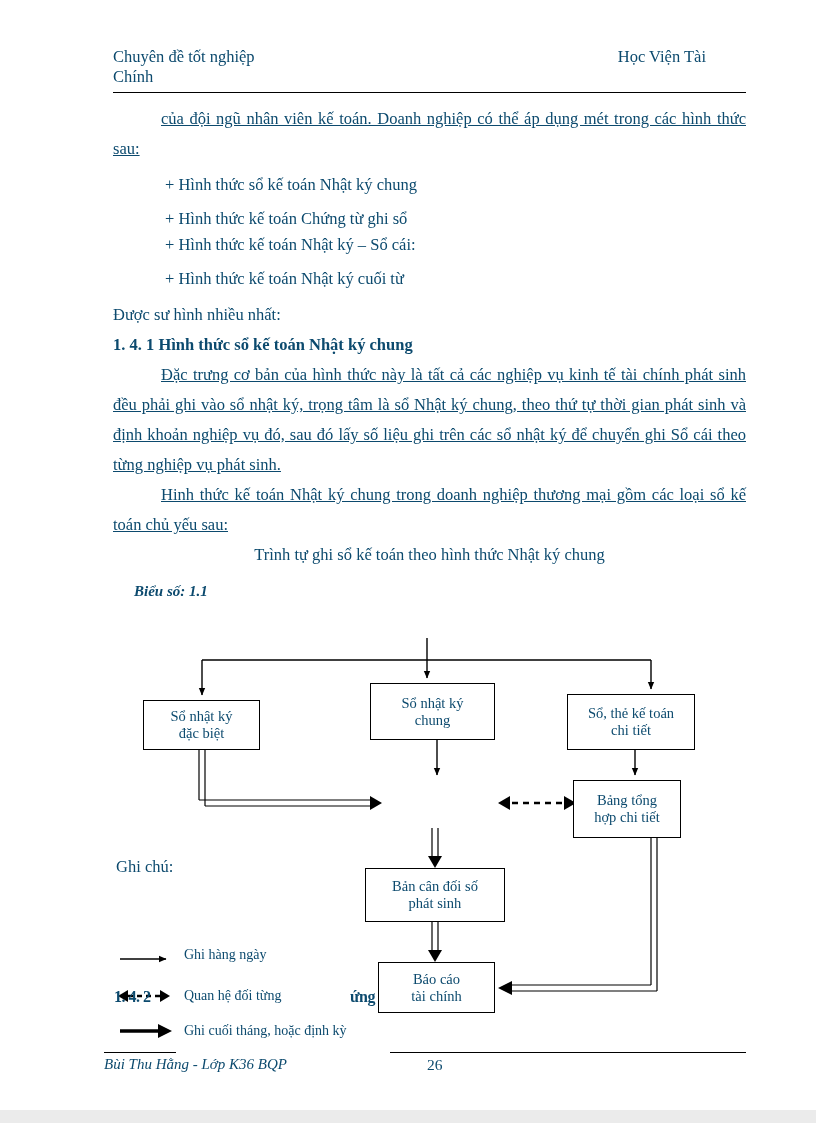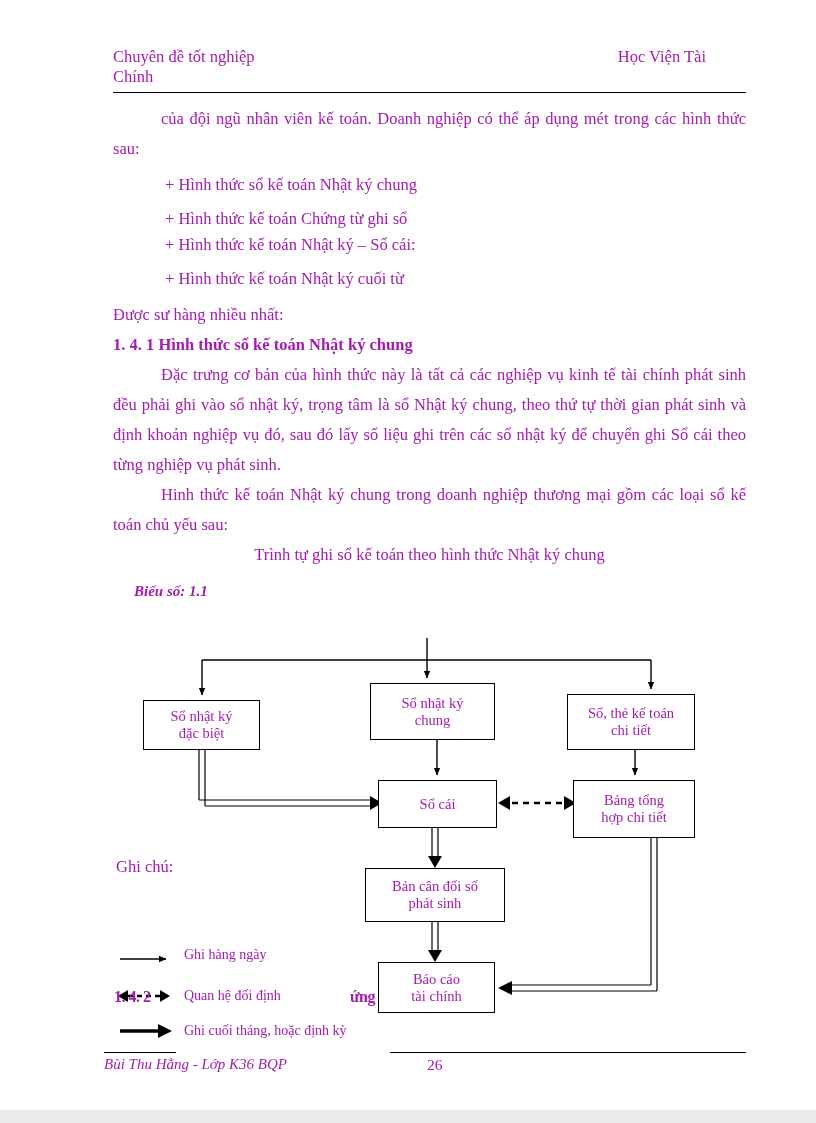--- a/index.html
+++ b/index.html
@@ -8,21 +8,21 @@
     background: #f0f0f0;
   }
   .page {
     position: relative;
     width: 816px;
     height: 1123px;
     background: #ffffff;
     margin: 0 auto;
     overflow: hidden;
     font-family: "Liberation Serif", "DejaVu Serif", serif;
-    color: #a21caf;
+    color: #0c4a6e;
   }
 
   
   .hdr {
     position: absolute;
     left: 113px;
     top: 46px;
     width: 633px;
     font-size: 16.5px;
     line-height: 21px;
@@ -50,21 +50,21 @@
     left: 113px;
     top: 104px;
     width: 633px;
     font-size: 16.5px;
   }
   .p {
     margin: 0;
     text-align: justify;
     line-height: 30px;
   }
-  .p.indent { text-indent: 48px; }
+  .p.indent { text-indent: 48px; text-decoration: underline; }
   .p.nojust { text-align: left; }
   .bullet {
     margin: 0;
     line-height: 30px;
     padding-left: 52px;
     text-align: left;
   }
   .bullet.tight { line-height: 26px; }
   .gap-sm { height: 6px; }
   .bold { font-weight: bold; }
@@ -174,21 +174,21 @@
   <div class="body-text">
     <p class="p indent">của đội ngũ nhân viên kế toán. Doanh nghiệp có thể áp dụng mét trong các hình thức sau:</p>
     <div class="gap-sm"></div>
     <p class="bullet">+ Hình thức sổ kế toán Nhật ký chung</p>
     <div class="gap-sm"></div>
     <p class="bullet tight">+ Hình thức kế toán Chứng từ ghi sổ</p>
     <p class="bullet tight">+ Hình thức kế toán Nhật ký – Sổ cái:</p>
     <div class="gap-sm"></div>
     <p class="bullet">+ Hình thức kế toán Nhật ký cuối từ</p>
     <div class="gap-sm"></div>
-    <p class="p nojust">Được sư hàng nhiều nhất:</p>
+    <p class="p nojust">Được sư hình nhiều nhất:</p>
     <p class="p nojust bold">1. 4. 1 Hình thức sổ kế toán Nhật ký chung</p>
     <p class="p indent">Đặc trưng cơ bản của hình thức này là tất cả các nghiệp vụ kinh tế tài chính phát sinh đều phải ghi vào sổ nhật ký, trọng tâm là sổ Nhật ký chung, theo thứ tự thời gian phát sinh và định khoản nghiệp vụ đó, sau đó lấy số liệu ghi trên các sổ nhật ký để chuyển ghi Sổ cái theo từng nghiệp vụ phát sinh.</p>
     <p class="p indent">Hinh thức kế toán Nhật ký chung trong doanh nghiệp thương mại gồm các loại sổ kế toán chủ yếu sau:</p>
     <p class="p center">Trình tự ghi sổ kế toán theo hình thức Nhật ký chung</p>
   </div>
 
   <div class="cap" style="left:134px; top:583px;">Biểu số: 1.1</div>
 
   <svg class="diagram" viewBox="0 0 816 1123">
     <defs>
@@ -269,43 +269,40 @@
   <div class="box" style="left:370px; top:683px; width:125px; height:57px; white-space:pre-line;">
     <span>Sổ nhật ký
 chung</span>
   </div>
 
   <div class="box" style="left:567px; top:694px; width:128px; height:56px; white-space:pre-line;align-items:center;">
     <span>Sổ, thẻ kế toán
 chi tiết</span>
   </div>
 
-  <div class="box" style="left:378px; top:780px; width:119px; height:48px;">
-    <span>Sổ cái</span>
-  </div>
-
-  <div class="box" style="left:573px; top:780px; width:122px; height:58px; white-space:pre-line;">
+
+  <div class="box" style="left:573px; top:780px; width:108px; height:58px; white-space:pre-line;">
     <span>Bảng tổng
 hợp chi tiết</span>
   </div>
 
   <div class="box" style="left:378px; top:962px; width:117px; height:51px; white-space:pre-line;">
     <span>Báo cáo
 tài chính</span>
   </div>
 
   <div class="box" style="left:365px; top:868px; width:140px; height:54px; white-space:pre-line;">
     <span>Bản cân đối số
 phát sinh</span>
   </div>
 
   <div class="ghichu">Ghi chú:</div>
 
   <div class="leg-label" style="left:184px; top:947px;">Ghi hàng ngày</div>
-  <div class="leg-label" style="left:184px; top:988px;">Quan hệ đối định</div>
+  <div class="leg-label" style="left:184px; top:988px;">Quan hệ đối từng</div>
   <div class="leg-label" style="left:184px; top:1023px;">Ghi cuối tháng, hoặc định kỳ</div>
 
   <div class="overlap-bold" style="left:114px; top:988px;">1. 4. 2</div>
   <div class="overlap-bold" style="left:350px; top:988px;">ứng</div>
 
   <div class="ftr-rule-l"></div>
   <div class="ftr-rule-r"></div>
   <div class="ftr-left">Bùi Thu Hằng - Lớp K36 BQP</div>
   <div class="ftr-page">26</div>
 

